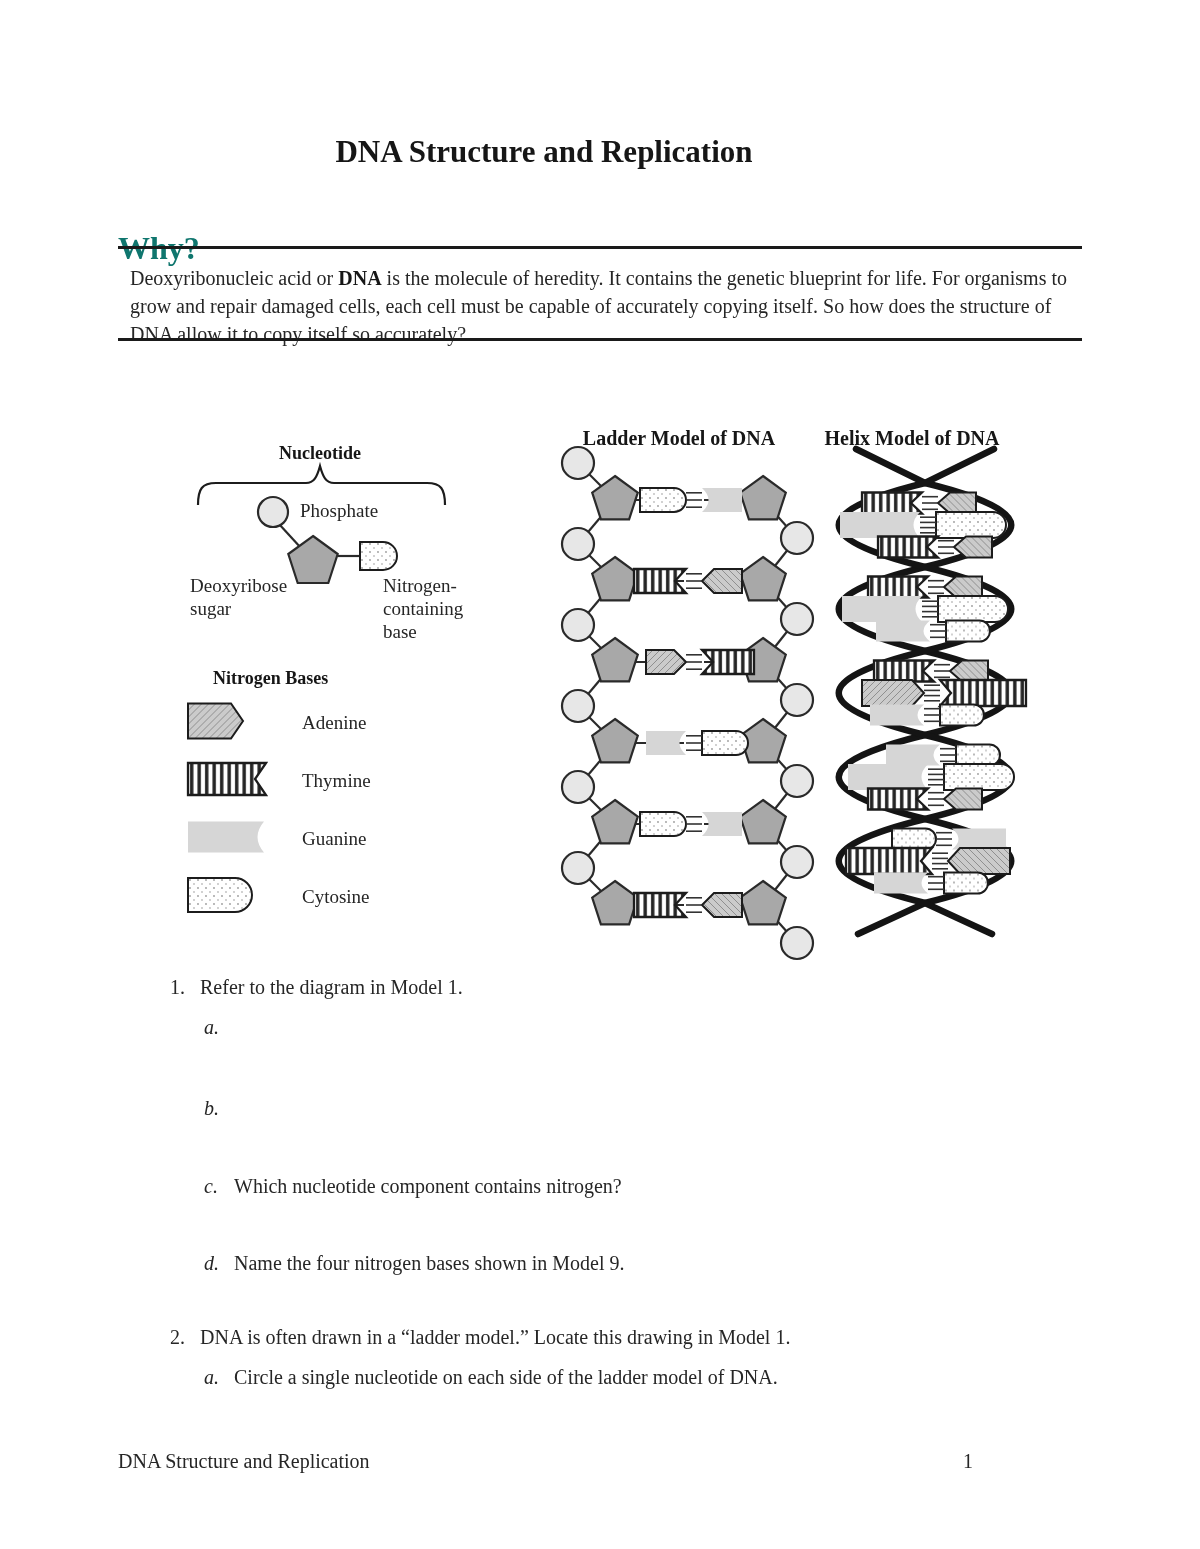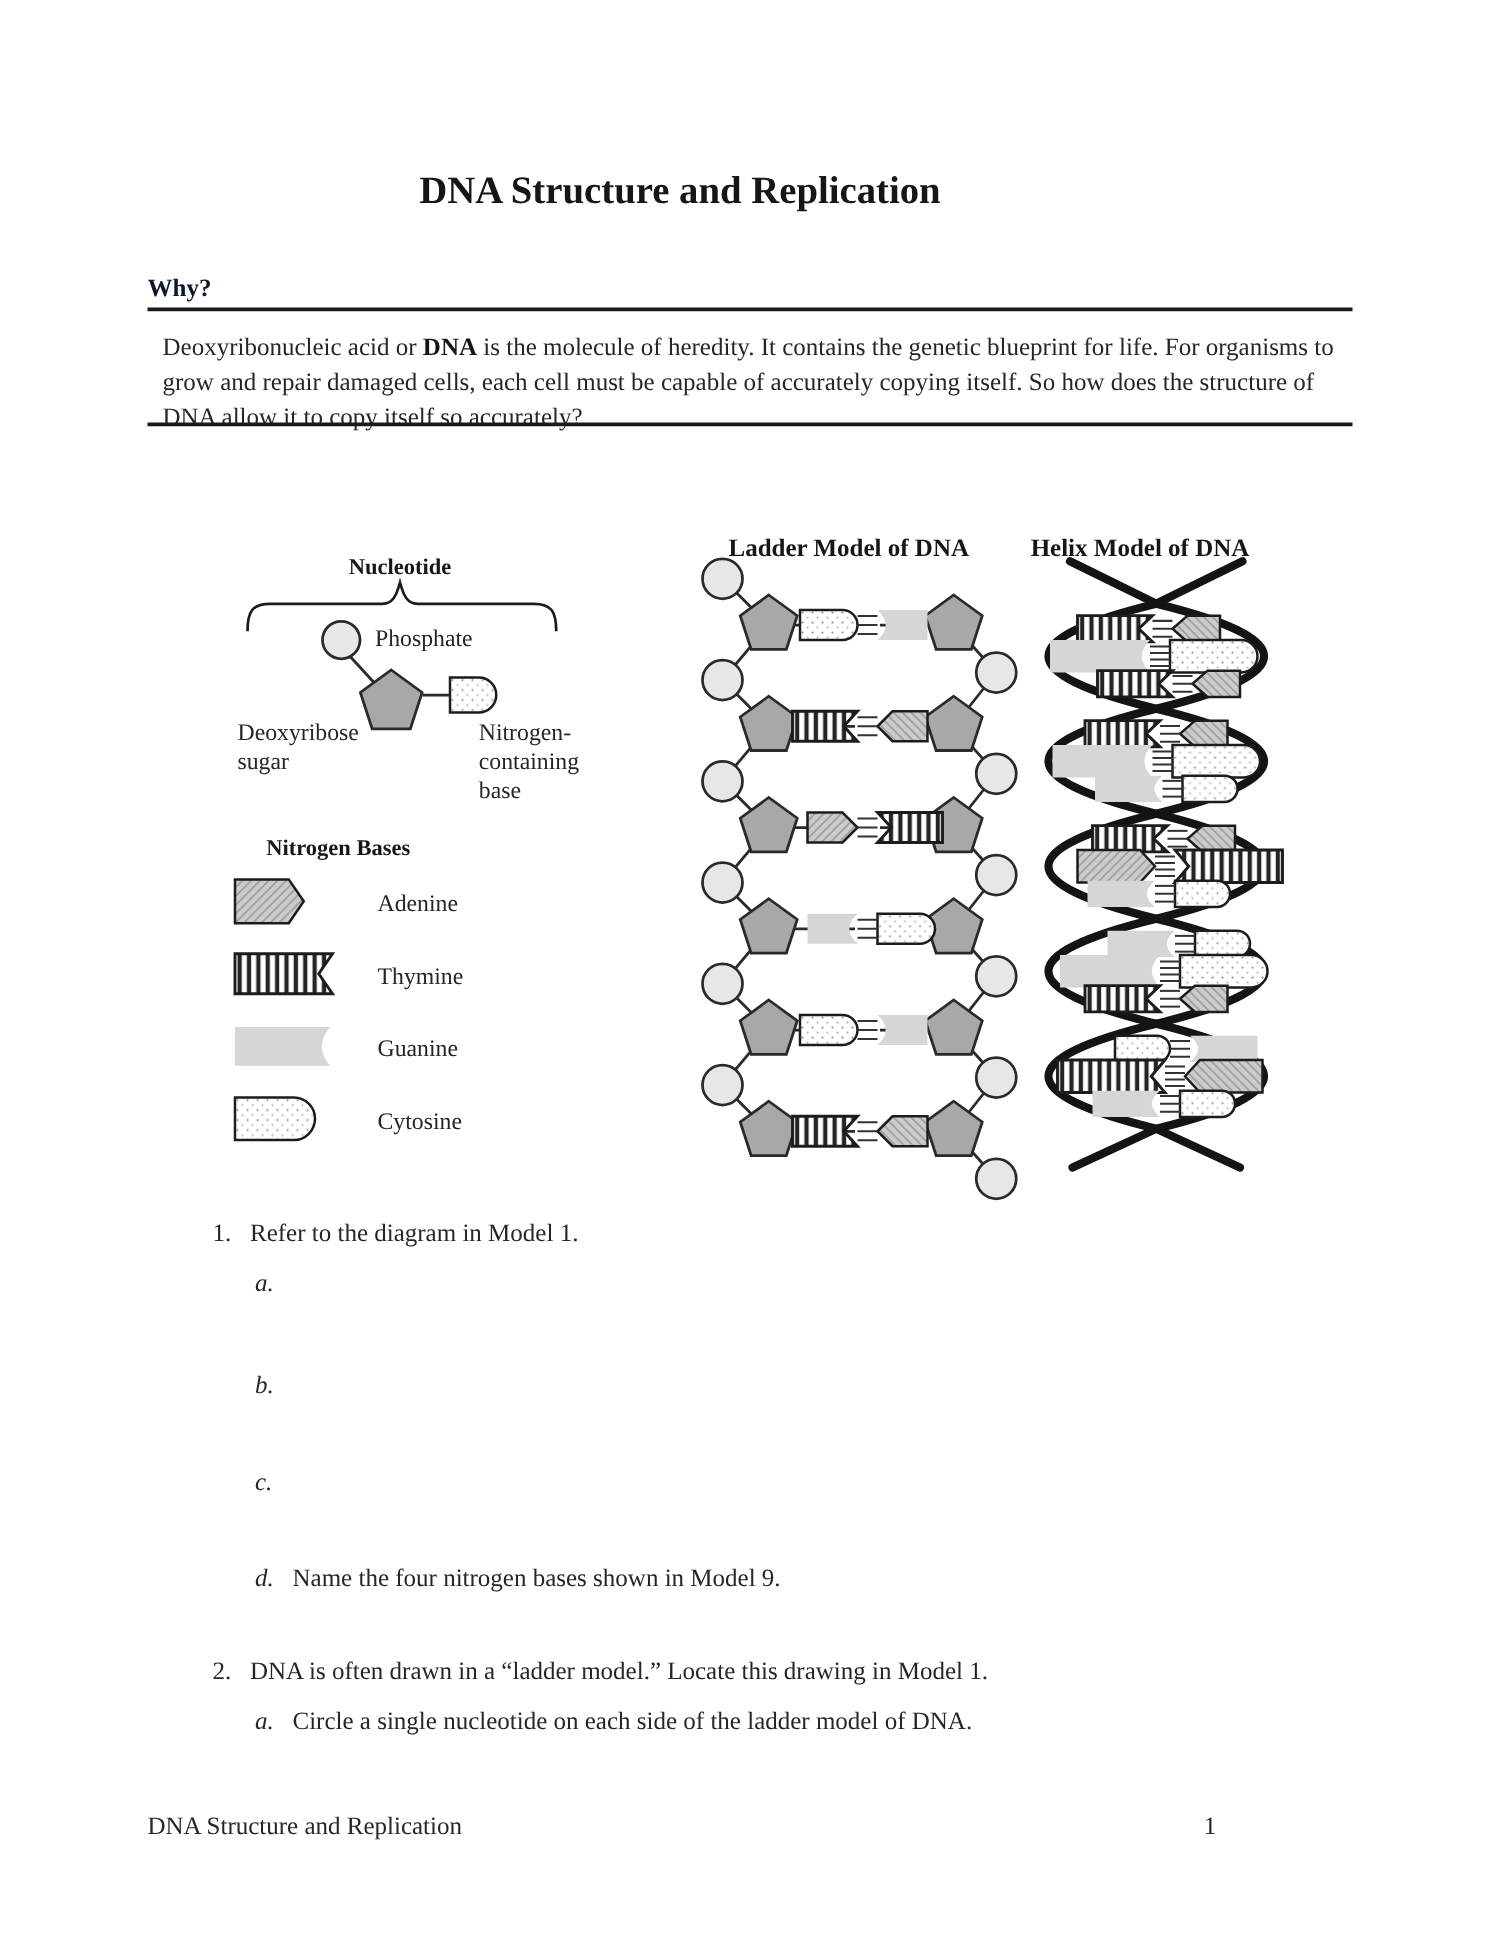--- a/index.html
+++ b/index.html
@@ -2,21 +2,21 @@
 <html><head>
 <meta charset="utf-8">
 <style>
   html,body{margin:0;padding:0;background:#ffffff;}
   .page{position:relative;width:1088px;height:1549px;background:#ffffff;
         font-family:"Liberation Serif",serif;color:#1f1f1f;overflow:hidden;}
   .title{position:absolute;top:113px;left:0;width:100%;text-align:center;
          font-size:31px;font-weight:700;color:#161616;}
   .subtitle{position:absolute;top:161px;left:0;width:100%;text-align:center;
             font-size:20px;color:#2b2b2b;}
-  .why-heading{position:absolute;top:203px;left:118px;font-size:20px;font-weight:700;color:#0f172a;}
+  .why-heading{position:absolute;top:203px;left:118px;font-size:32px;font-weight:700;color:#0f766e;}
   .rule{position:absolute;left:118px;width:964px;border:0;margin:0;border-top:3px solid #1a1a1a;}
   .rule-top{top:246px;}
   .rule-bottom{top:338px;}
   .why-text{position:absolute;top:252px;left:118px;width:968px;margin:12px;
             font-size:20px;line-height:28px;color:#262626;}
   .why-text b{color:#161616;}
   .model-heading{position:absolute;top:368px;left:118px;font-size:28px;font-weight:700;color:#161616;}
   svg.diagram{position:absolute;top:415px;left:0;}
   svg.diagram text{font-family:"Liberation Serif",serif;font-size:19px;fill:#262626;}
   svg.diagram text.s-bold{font-weight:bold;font-size:18px;fill:#161616;}
@@ -268,20 +268,21 @@
 
     <text class="s-head" x="679" y="30" text-anchor="middle">Ladder Model of DNA</text>
     <text class="s-head" x="912" y="30" text-anchor="middle">Helix Model of DNA</text>
   </svg>
 
   <div class="q-num" style="top:976px;left:170px">1.</div>
   <div class="q-text" style="top:976px;left:200px">Refer to the diagram in Model 1.</div>
   <div class="q-letter" style="top:1016px;left:204px">a.</div>
   <div class="q-letter" style="top:1097px;left:204px">b.</div>
   <div class="q-letter" style="top:1175px;left:204px">c.</div>
+  <div class="q-text" style="top:1175px;left:234px">Which nucleotide component contains nitrogen?</div>
   <div class="q-letter" style="top:1252px;left:204px">d.</div>
   <div class="q-text" style="top:1252px;left:234px">Name the four nitrogen bases shown in Model 9.</div>
 
   <div class="q-num" style="top:1326px;left:170px">2.</div>
   <div class="q-text" style="top:1326px;left:200px">DNA is often drawn in a “ladder model.” Locate this drawing in Model 1.</div>
   <div class="q-letter" style="top:1366px;left:204px">a.</div>
   <div class="q-text" style="top:1366px;left:234px">Circle a single nucleotide on each side of the ladder model of DNA.</div>
 
   <div class="footer-left">DNA Structure and Replication</div>
   <div class="footer-page">1</div>

